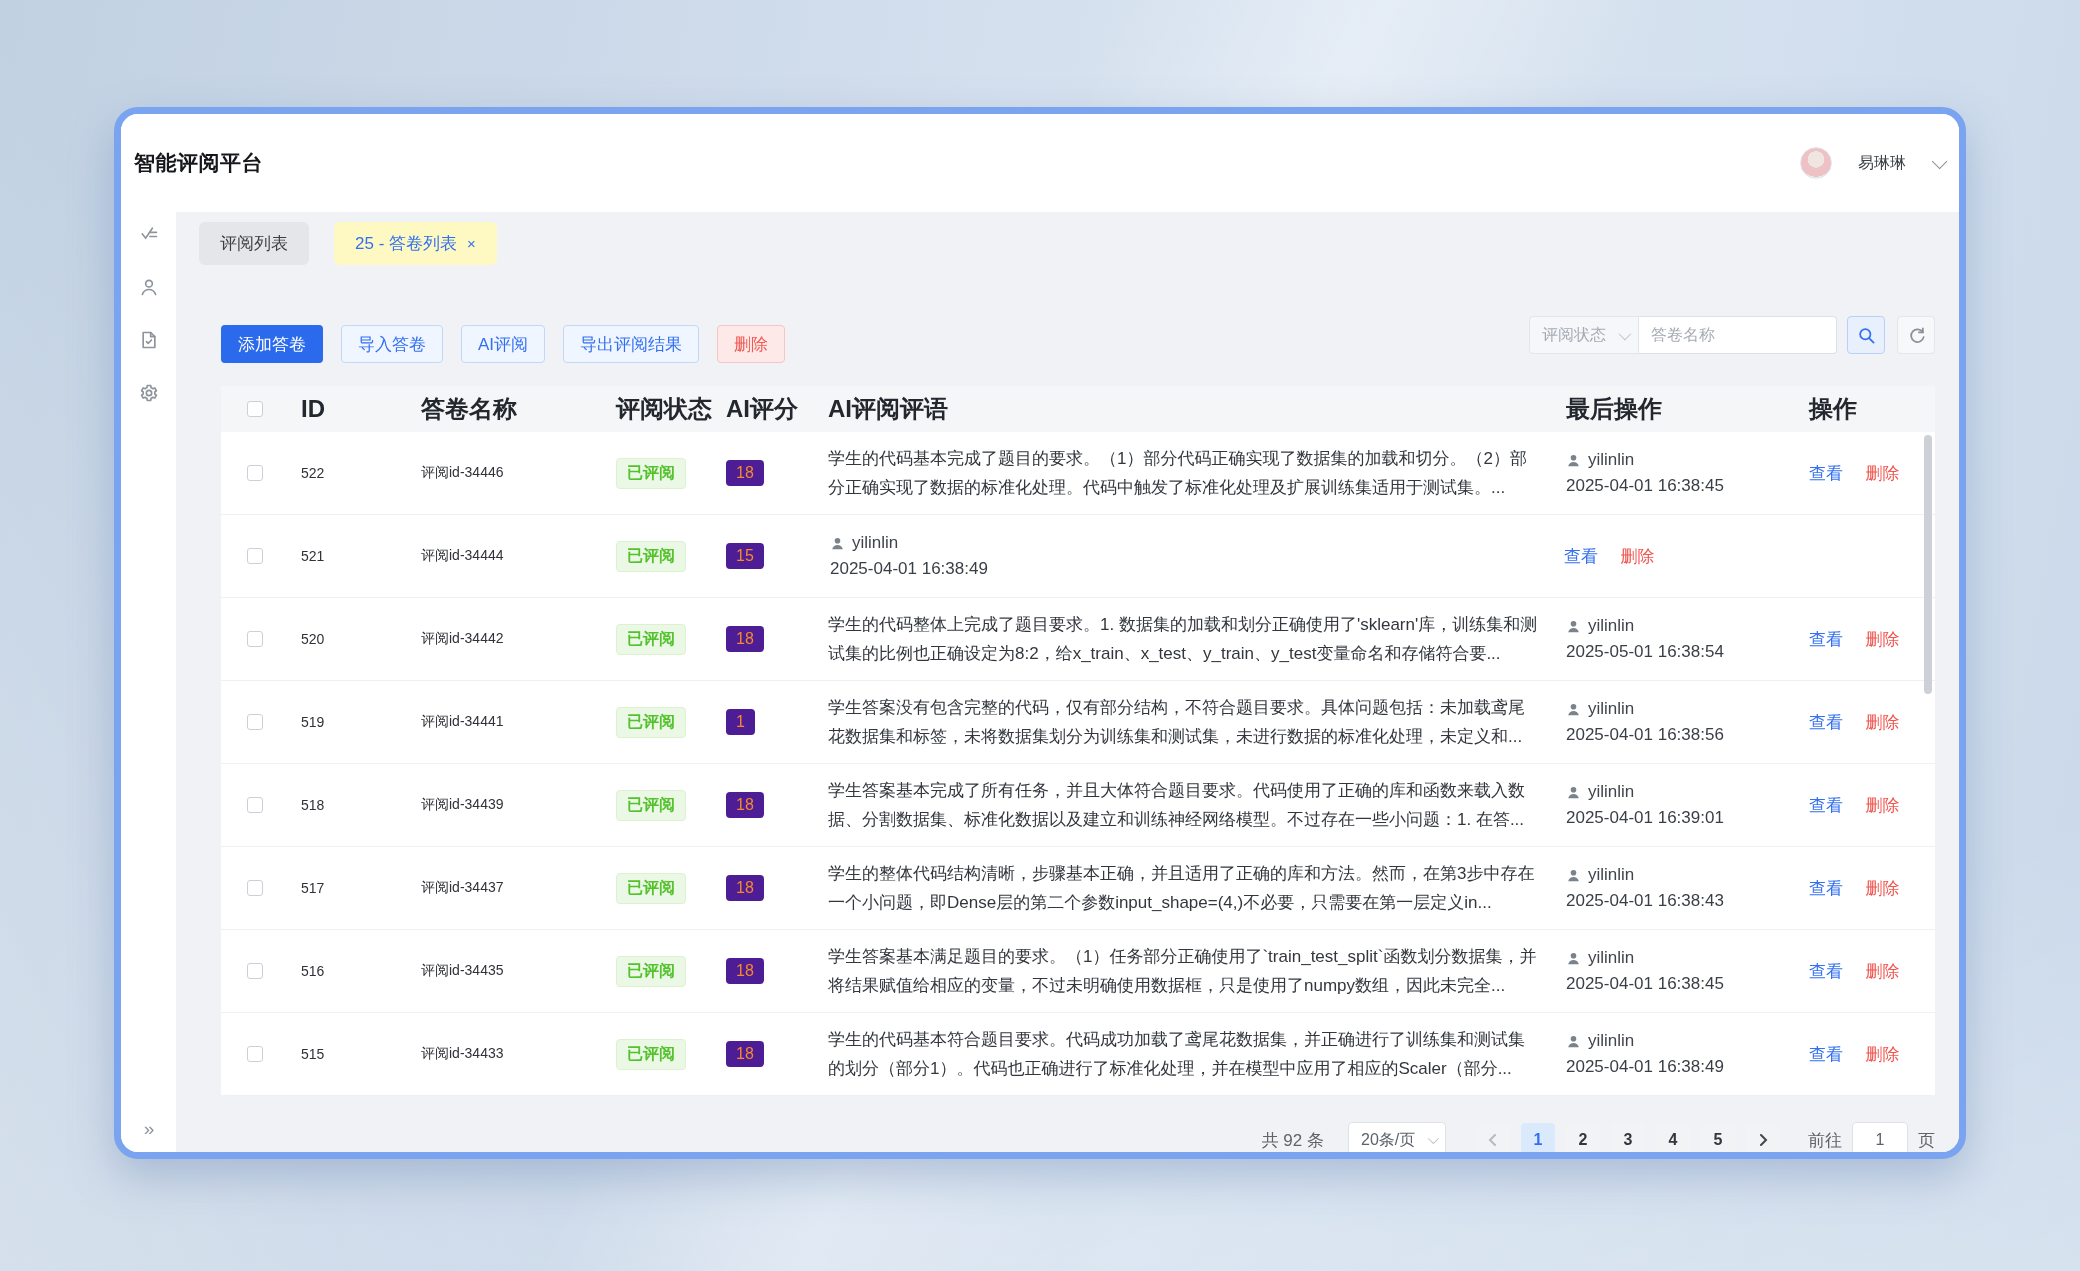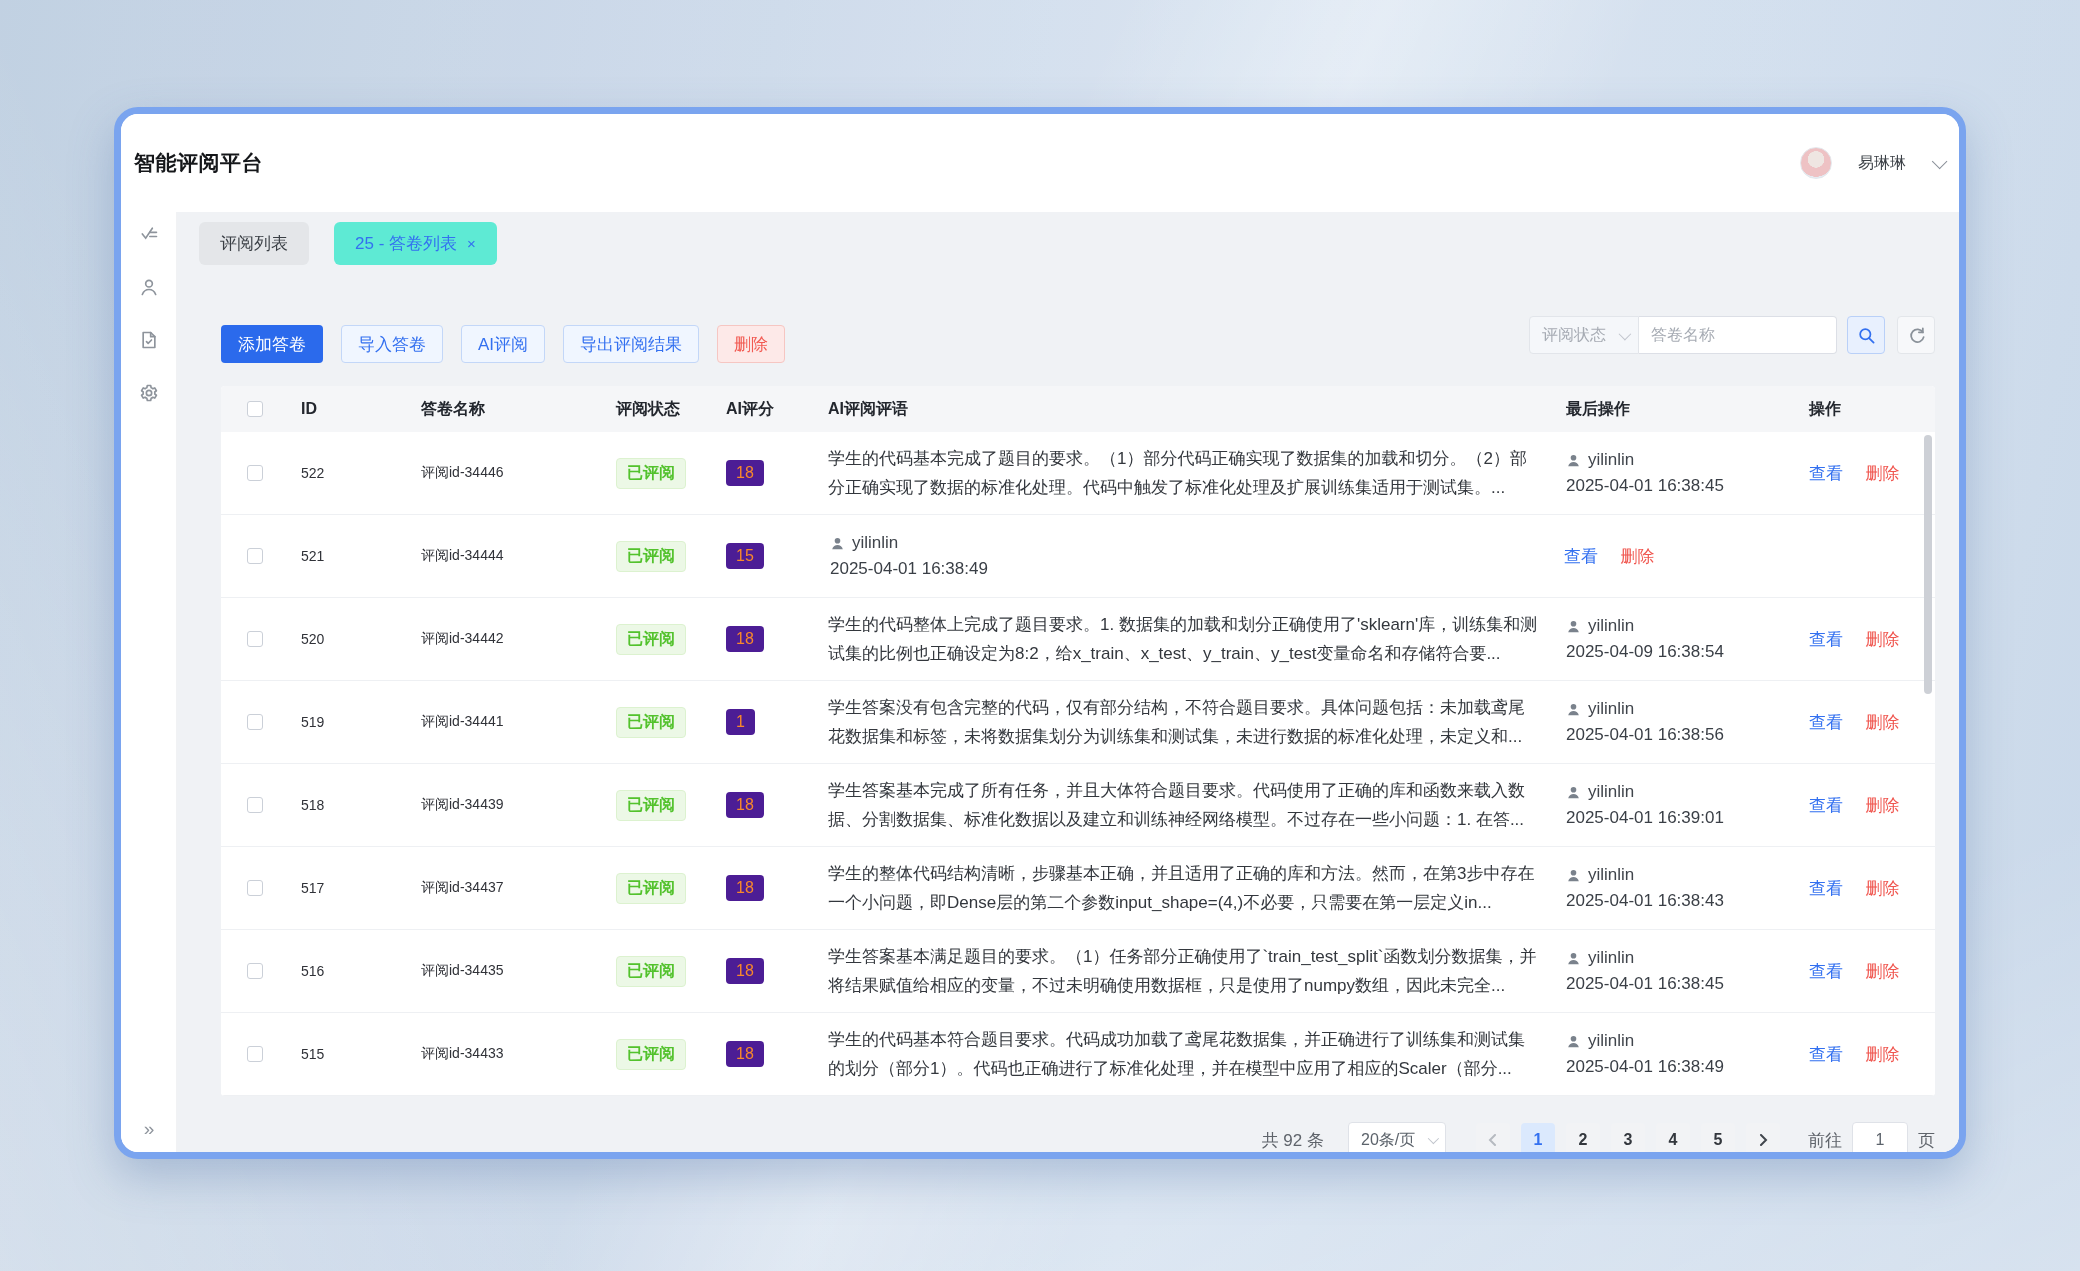--- a/index.html
+++ b/index.html
@@ -29,21 +29,21 @@
   .app-body { flex:1; display:flex; min-height:0; }
   .sidebar { width:56px; background:#fff; border-right:1px solid #f1f2f4; position:relative; display:flex; flex-direction:column; align-items:center; padding-top:12px; gap:33px; flex:0 0 auto; }
   .side-icon { width:20px; height:20px; color:#8e949c; cursor:pointer; }
   .side-icon svg { width:20px; height:20px; display:block; }
   .collapse-btn { position:absolute; bottom:12px; left:0; width:56px; text-align:center; color:#8e949c; font-size:19px; cursor:pointer; }
   .content { flex:1; background:#f0f2f5; padding:10px 24px 0 22px; display:flex; flex-direction:column; min-width:0; }
   
   .tabs { display:flex; gap:25px; flex:0 0 auto; }
   .tab { height:43px; padding:0 21px; border-radius:6px; display:flex; align-items:center; gap:10px; font-size:17px; cursor:pointer; }
   .tab.inactive { background:#e4e6e9; color:#3a3f45; }
-  .tab.active { background:#5eead4; color:#3370f0; }
+  .tab.active { background:#fef9c3; color:#3370f0; }
   .tab-close { font-size:15px; color:#3370f0; line-height:1; }
   
   .toolbar { margin:42px 0 0 22px; display:flex; align-items:center; flex:0 0 auto; }
   .btn { height:38px; border-radius:4px; font-size:17px; padding:0 16px; border:1px solid transparent; cursor:pointer; font-family:inherit;margin-top:18px; }
   .btn + .btn { margin-left:18px; }
   .btn-primary { background:#2b6aec; color:#fff; }
   .btn-plain { background:#f0f6ff; border-color:#c3d7f8; color:#3370f0; }
   .btn-danger { background:#fde9e8; border-color:#f6c6c2; color:#f25a52; }
   .toolbar-right { margin-left:auto; display:flex; align-items:center; }
   .filter-select { width:110px; height:38px; background:#f5f7fa; border:1px solid #e2e5ea; border-radius:4px 0 0 4px; display:flex; align-items:center; justify-content:space-between; padding:0 10px 0 12px; color:#a6abb3; font-size:16px; cursor:pointer; }
@@ -51,21 +51,21 @@
   .filter-input { width:198px; height:38px; border:1px solid #dcdfe6; border-left:none; border-radius:0 4px 4px 0; padding:0 12px; font-size:16px; color:#303238; font-family:inherit; outline:none; }
   .filter-input::placeholder { color:#a6abb3; }
   .icon-btn { width:38px; height:38px; border-radius:4px; display:flex; align-items:center; justify-content:center; cursor:pointer; }
   .search-btn { margin-left:10px; background:#e8f0fe; border:1px solid #b9d0f8; color:#3370f0; }
   .refresh-btn { margin-left:12px; background:#f7f8fa; border:1px solid #e3e6ea; color:#8a9199; }
   .icon-btn svg { width:19px; height:19px; }
   
   .table-wrap { margin:23px 0 0 22px; background:#fff; border-radius:4px; position:relative; flex:0 0 auto; overflow:hidden; }
   .trow { display:grid; grid-template-columns:60px 120px 195px 118px 100px 1fr 245px 140px; align-items:center; }
   .thead { background:#f5f6f8; height:46px; }
-  .thead .cell { font-size:16px; font-weight:700; color:#23272e; }
+  .thead .cell { font-size:24px; font-weight:700; color:#23272e; }
   .cell { padding-left:20px; }
   .cell.c-check { padding-left:26px; }
   .cell.c-score { padding-left:12px; }
   .cell.c-lastop { padding-left:16px; }
   .cell.c-action { padding-left:14px; }
   .tbody-row { height:83px; border-bottom:1px solid #eef0f3; background:#fff; }
   .checkbox { width:16px; height:16px; border:1.5px solid #cbd0d8; border-radius:3px; background:#fff; cursor:pointer; display:block; }
   .cell-id, .cell-name { font-size:14px; color:#303238; }
   .status-badge { display:inline-block; background:#ecf8e6; border:1px solid #dcf2cf; color:#53c22d; font-size:16px; font-weight:700; padding:4px 10px; border-radius:4px; }
   .score-badge { display:inline-block; background:#4c1d95; color:#f7882b; font-size:16px; font-weight:400; padding:4px 10px; border-radius:4px; min-width:20px; text-align:center; }
@@ -249,21 +249,21 @@
     <div class="cell c-score"><span class="score-badge">18</span></div>
     <div class="cell-comment">学生的代码整体上完成了题目要求。1. 数据集的加载和划分正确使用了'sklearn'库，训练集和测试集的比例也正确设定为8:2，给x_train、x_test、y_train、y_test变量命名和存储符合要...</div>
     <div class="cell c-lastop">
       <div class="lastop-line1">
         <svg viewBox="0 0 24 24" fill="currentColor">
                     <circle cx="12" cy="7.5" r="4.5"></circle>
                     <path d="M3.5 21c1.3-4.2 4.8-6.5 8.5-6.5s7.2 2.3 8.5 6.5z"></path>
                   </svg>
         <span>yilinlin</span>
       </div>
-      <div class="lastop-line2">2025-04-09 16:38:54</div>
+      <div class="lastop-line2">2025-05-01 16:38:54</div>
     </div>
     <div class="cell c-action">
       <a class="link link-view">查看</a>
       <a class="link link-del">删除</a>
     </div>
   </div>
 
   <div class="trow tbody-row">
     <div class="cell c-check">
                 <span class="checkbox"></span>

